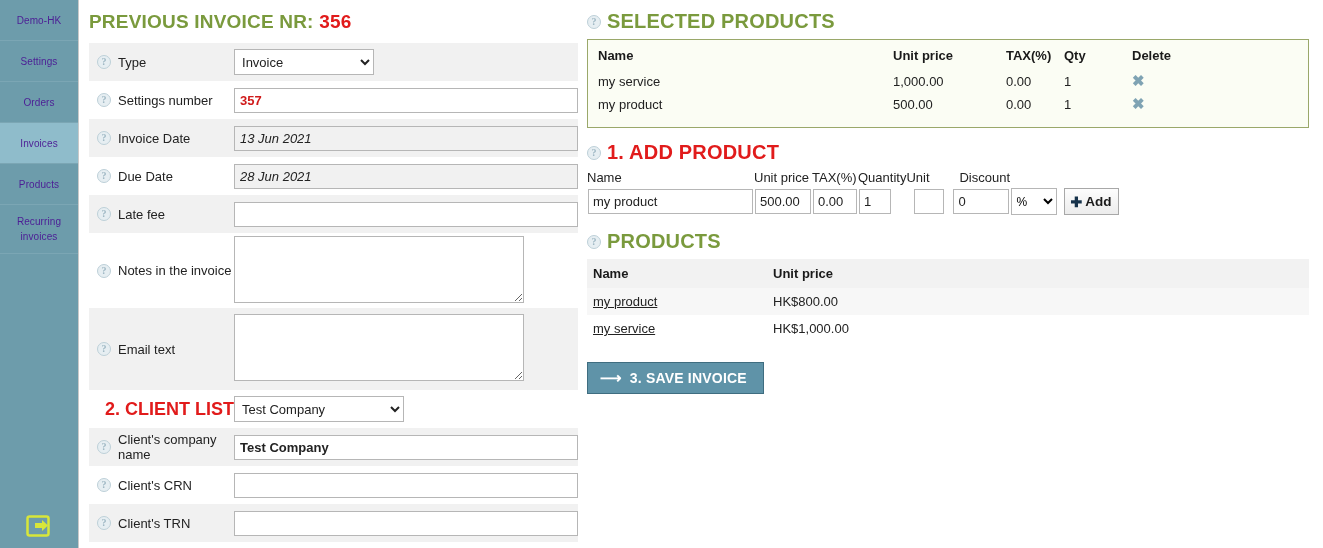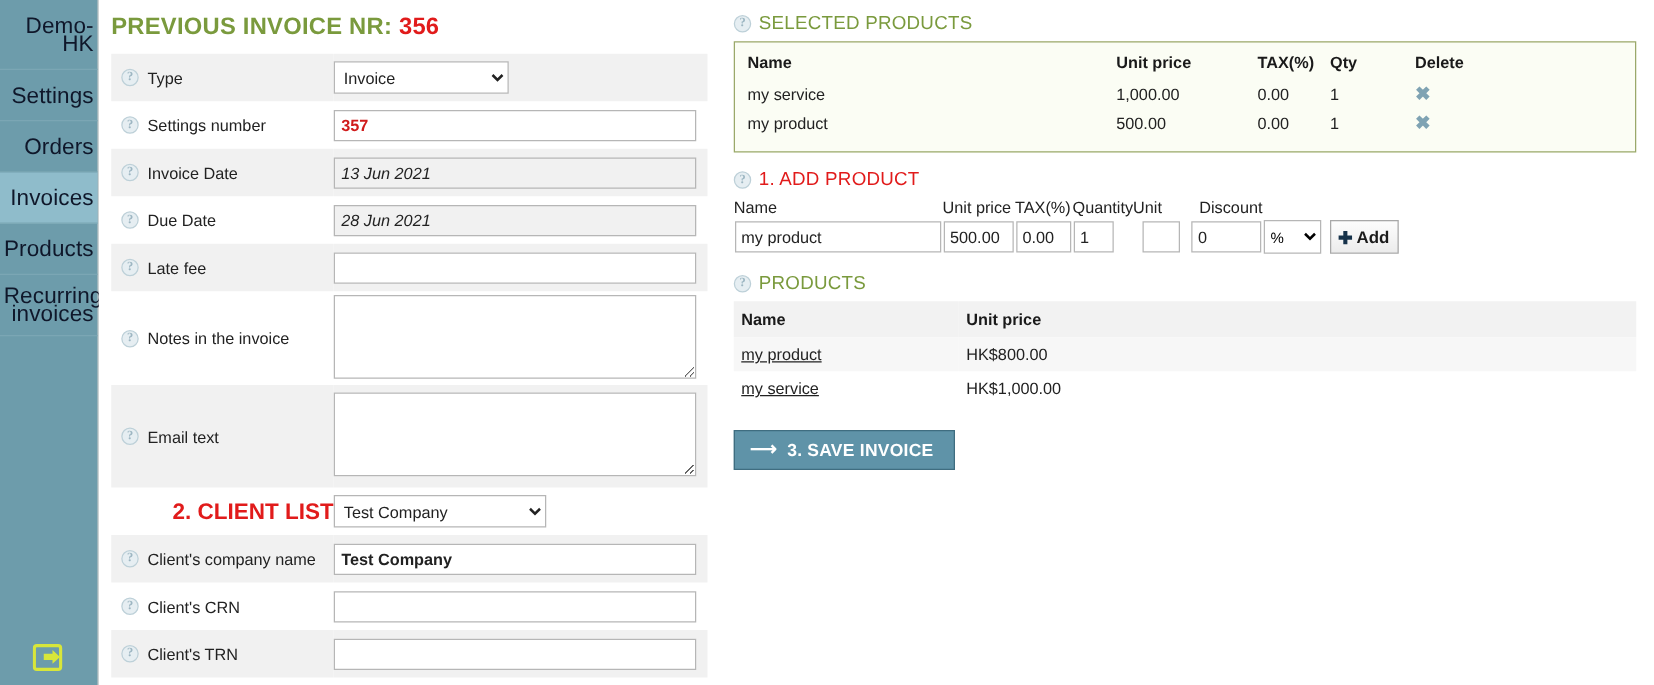--- a/index.html
+++ b/index.html
@@ -18,23 +18,23 @@
   #sidebar {
     width: 79px;
     min-width: 79px;
     height: 548px;
     background: #6d9cab;
     position: relative;
     padding-top: 0px;
     border-right: 1px solid #c9c9c9;
   }
   .nav-item {
-    color: #0f172a;
-    text-align: right;
-    font-size: 18px;
+    color: #4c1d95;
+    text-align: center;
+    font-size: 10px;
     line-height: 15px;
     padding: 13px 3px 12px 3px;
     border-bottom: 1px solid #7ba6b4;
     cursor: pointer;
     letter-spacing: .1px;
   }
   .nav-item.active { background: #8fbccb; }
   .nav-item.two-line { padding: 9px 3px 9px 3px; }
 
   #sidebar-bottom-icon {
@@ -86,21 +86,21 @@
     border: 1px solid #bdd0d8;
     color: #9db6c2;
     font-size: 10px;
     line-height: 12px;
     text-align: center;
     font-weight: bold;
     cursor: pointer;
     font-family: "Liberation Serif", serif;
   }
   .inp {
-    width: 290px;
+    width: 344px;
     height: 25px;
     border: 1px solid #b6b6b6;
     background: #ffffff;
     font-family: "Liberation Sans", sans-serif;
     font-size: 13px;
     color: #222;
     padding: 0 5px;
     outline: none;
   }
   .inp.gray { background: #f1f1f1; font-style: italic; }
@@ -148,22 +148,22 @@
     padding-top: 10px;
     position: relative;
   }
   .sec-head {
     display: flex;
     align-items: center;
     gap: 6px;
     margin-bottom: 6px;
   }
   .sec-head .title {
-    font-size: 15px;
-    font-weight: normal;
+    font-size: 20px;
+    font-weight: bold;
     color: #7a9a3d;
     letter-spacing: .2px;
   }
   .sec-head .title.red { color: #e11b1b; }
 
   #selected-products-panel {
     width: 722px;
     border: 1px solid #9aa86a;
     background: #fbfdf4;
     padding: 8px 10px 10px 10px;

